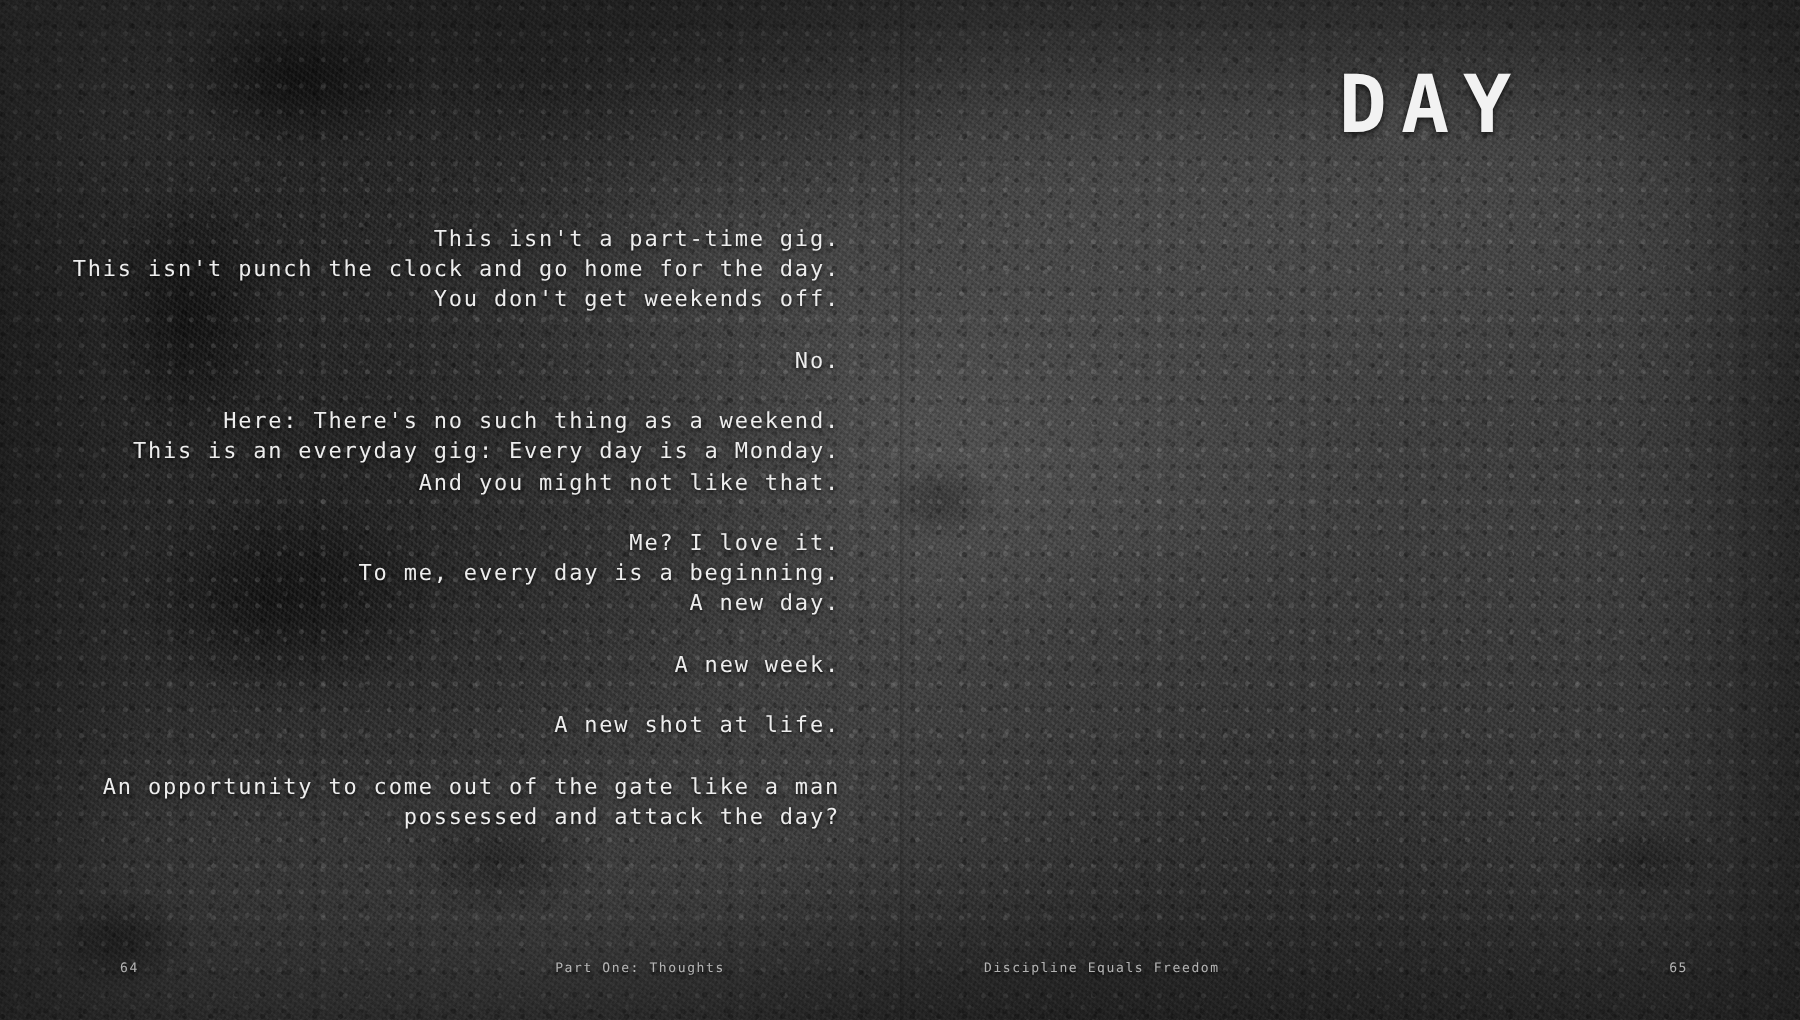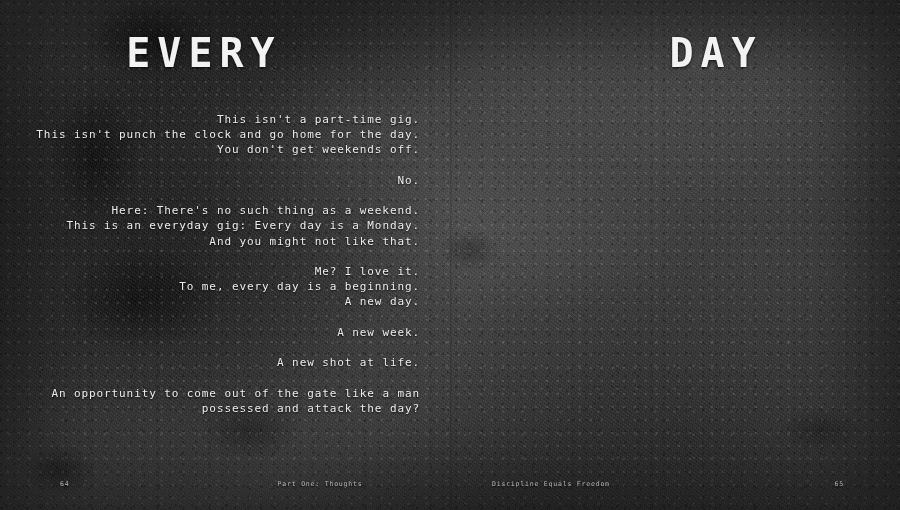--- a/index.html
+++ b/index.html
@@ -138,21 +138,20 @@
 <div id="spread">
 
   <div class="tex tex-base"></div>
   <div class="tex tex-blotch"></div>
   <div class="tex tex-grain1"></div>
   <div class="tex tex-grain2"></div>
   <div class="tex tex-vig"></div>
   <div class="gutter"></div>
 
   <div class="page page-left">
-    <div class="headline headline-left">EVERY</div>
     <div class="body body-left" id="left-body"><span class="ln">This isn't a part-time gig.</span><span class="ln">This isn't punch the clock and go home for the day.</span><span class="ln">You don't get weekends off.</span><span class="ln blank">&nbsp;</span><span class="ln">No.</span><span class="ln blank">&nbsp;</span><span class="ln">Here: There's no such thing as a weekend.</span><span class="ln">This is an everyday gig: Every day is a Monday.</span><span class="ln">And you might not like that.</span><span class="ln blank">&nbsp;</span><span class="ln">Me? I love it.</span><span class="ln">To me, every day is a beginning.</span><span class="ln">A new day.</span><span class="ln blank">&nbsp;</span><span class="ln">A new week.</span><span class="ln blank">&nbsp;</span><span class="ln">A new shot at life.</span><span class="ln blank">&nbsp;</span><span class="ln">An opportunity to come out of the gate like a man</span><span class="ln">possessed and attack the day?</span></div>
   </div>
 
   <div class="page page-right">
     <div class="headline headline-right">DAY</div>
 
   </div>
 
   <div class="footer folio-left">64</div>
   <div class="footer run-left">Part One: Thoughts</div>

